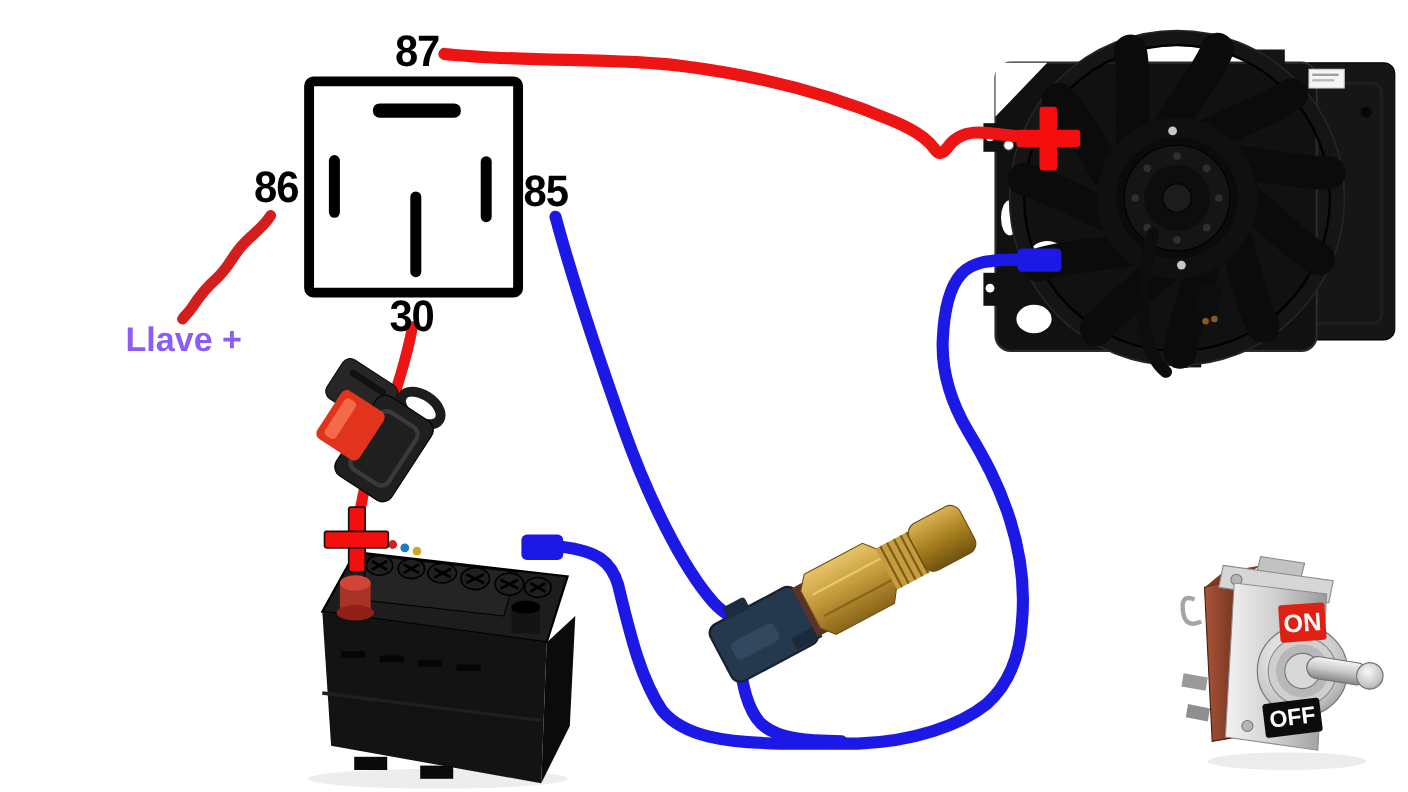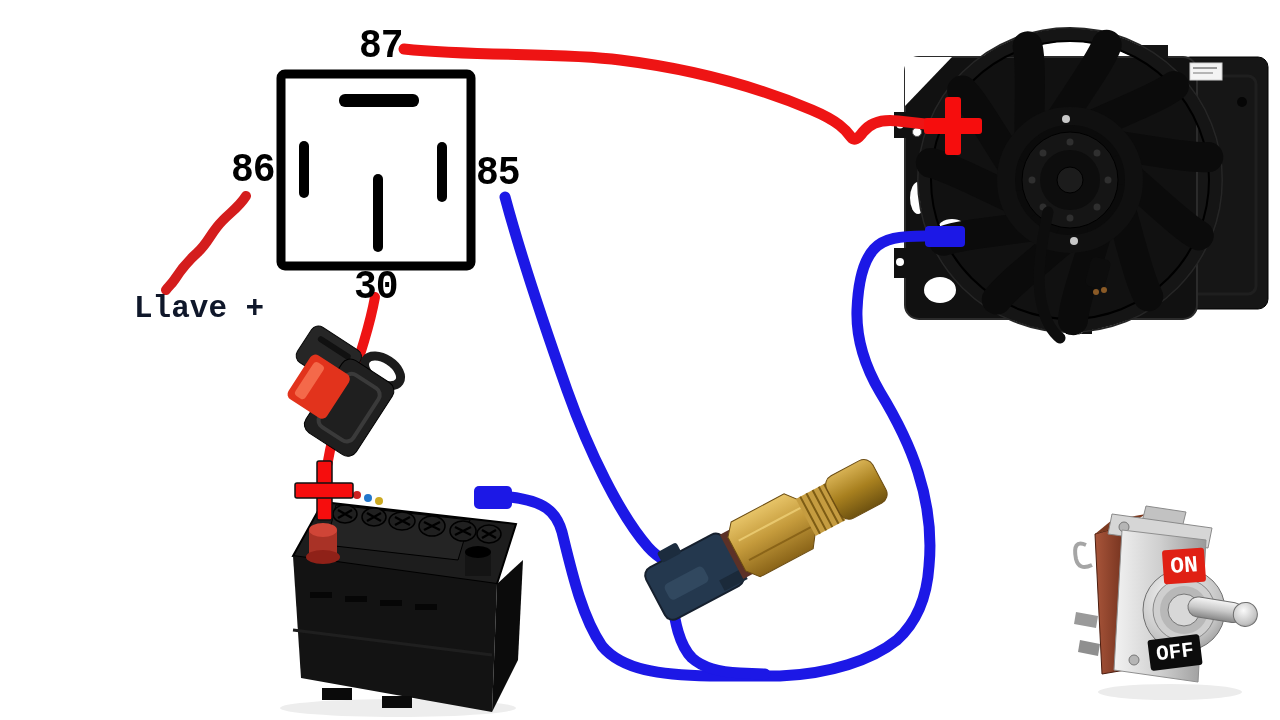--- a/index.html
+++ b/index.html
@@ -1,17 +1,17 @@
 <!DOCTYPE html>
 <html><head>
 <meta charset="utf-8">
 <style>
   html,body{margin:0;padding:0;background:#fff;}
   .stage{position:relative;width:1280px;height:720px;background:#ffffff;overflow:hidden;
-         font-family:Liberation Mono, monospace;}
+         font-family:Liberation Sans, sans-serif;}
   .stage svg{position:absolute;left:0;top:0;}
   .pin-label{position:absolute;font-weight:900;font-size:40px;line-height:1;
              letter-spacing:-1px;transform:scaleX(.95);transform-origin:left top;}
   .key-label{position:absolute;font-weight:900;font-size:31px;line-height:1;letter-spacing:0;}
   .badge{position:absolute;display:flex;align-items:center;justify-content:center;
          font-weight:900;border-radius:3px;}
   .badge.on{left:1163px;top:549px;width:42px;height:34px;font-size:23px;transform:rotate(-4deg);}
   .badge.off{left:1149px;top:637px;width:52px;height:31px;font-size:21px;transform:rotate(-7deg);}
 </style>
 </head>
@@ -232,17 +232,17 @@
       <rect x="1188" y="596" width="56" height="20" rx="10" fill="url(#leverGrad)" stroke="#6f6f6f"></rect>
       <circle cx="1246" cy="606" r="12" fill="url(#collarGrad)" stroke="#6f6f6f"></circle>
     </g>
   </g>
 </svg>
 
 <div class="pin-label" style="left:359px;top:27px;">87</div>
 <div class="pin-label" style="left:231px;top:151px;">86</div>
 <div class="pin-label" style="left:476px;top:154px;">85</div>
 <div class="pin-label" style="left:354px;top:268px;">30</div>
-<div class="key-label" style="left: 134px; top: 293px; color: #0f172a;">Llave +</div>
+<div class="key-label" style="left: 114px; top: 293px; color: #8b5cf6;">Llave +</div>
 <div class="badge on" style="background-color: rgb(224, 32, 20); color: rgb(255, 255, 255);">ON</div>
 <div class="badge off" style="background-color: rgb(12, 12, 12); color: rgb(255, 255, 255);">OFF</div>
 
 </div>
 
 </body></html>

